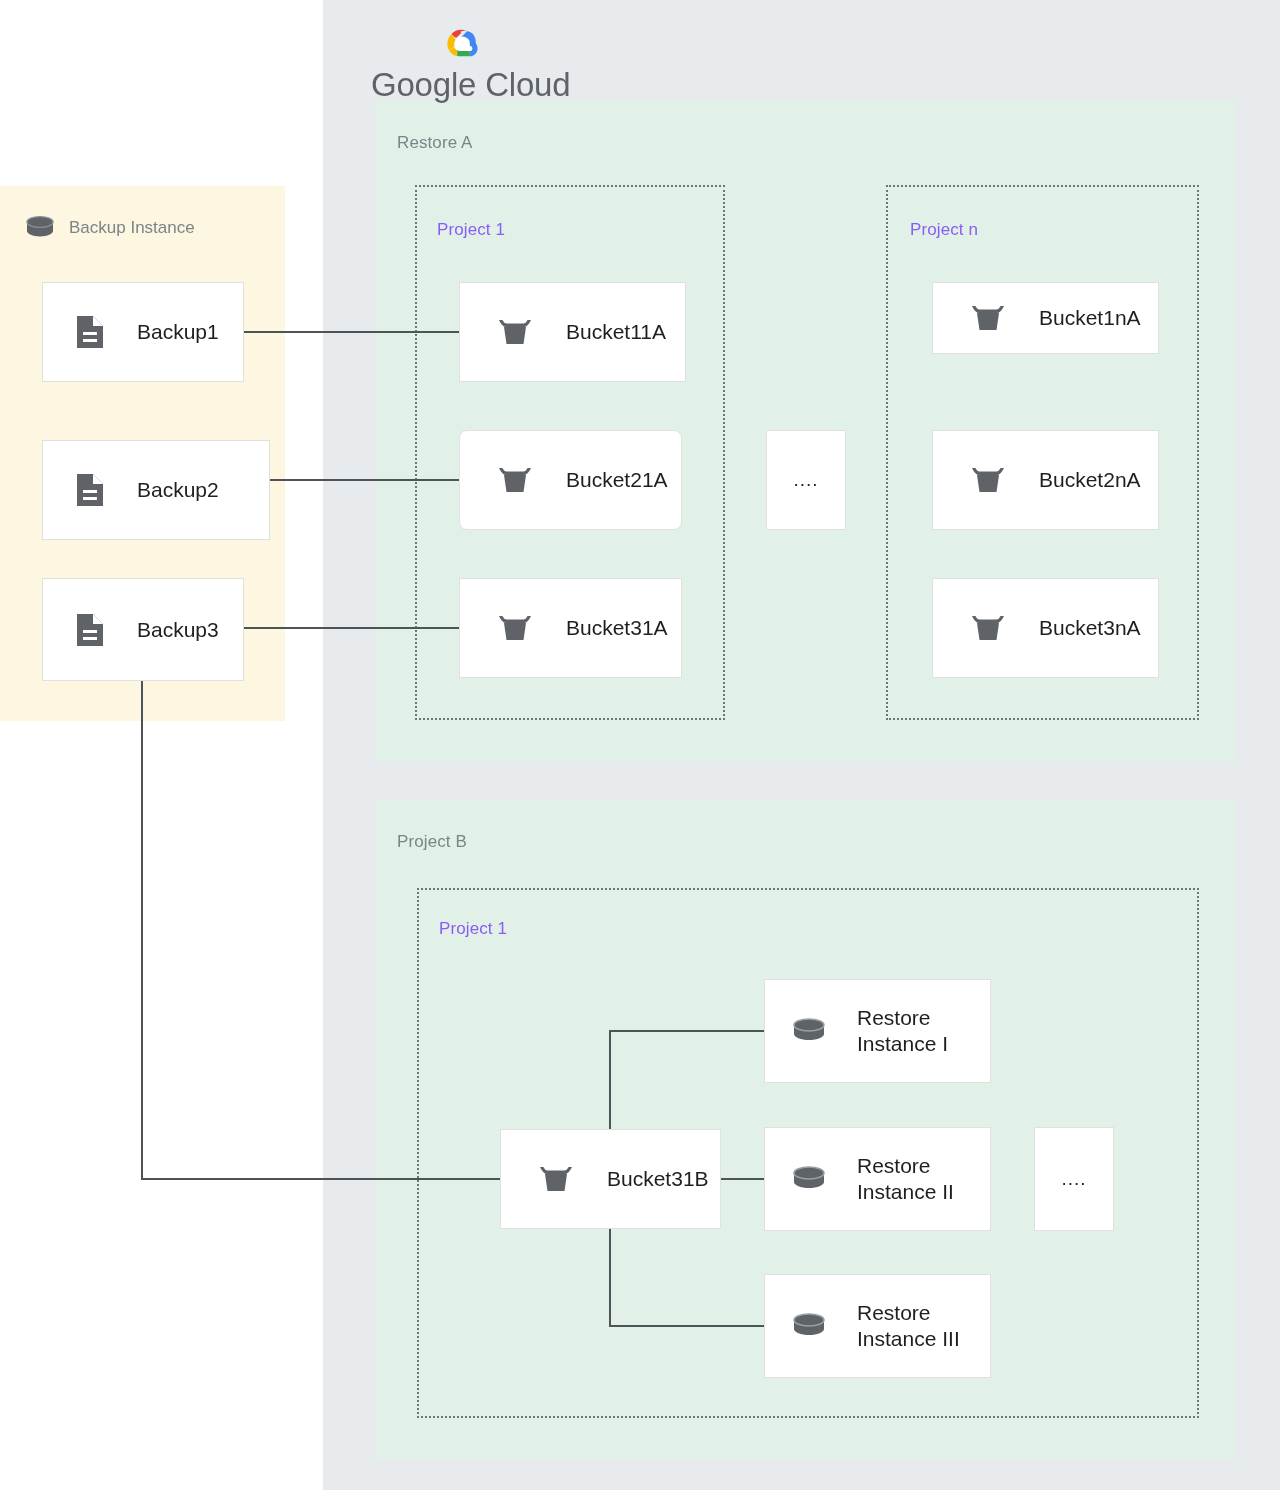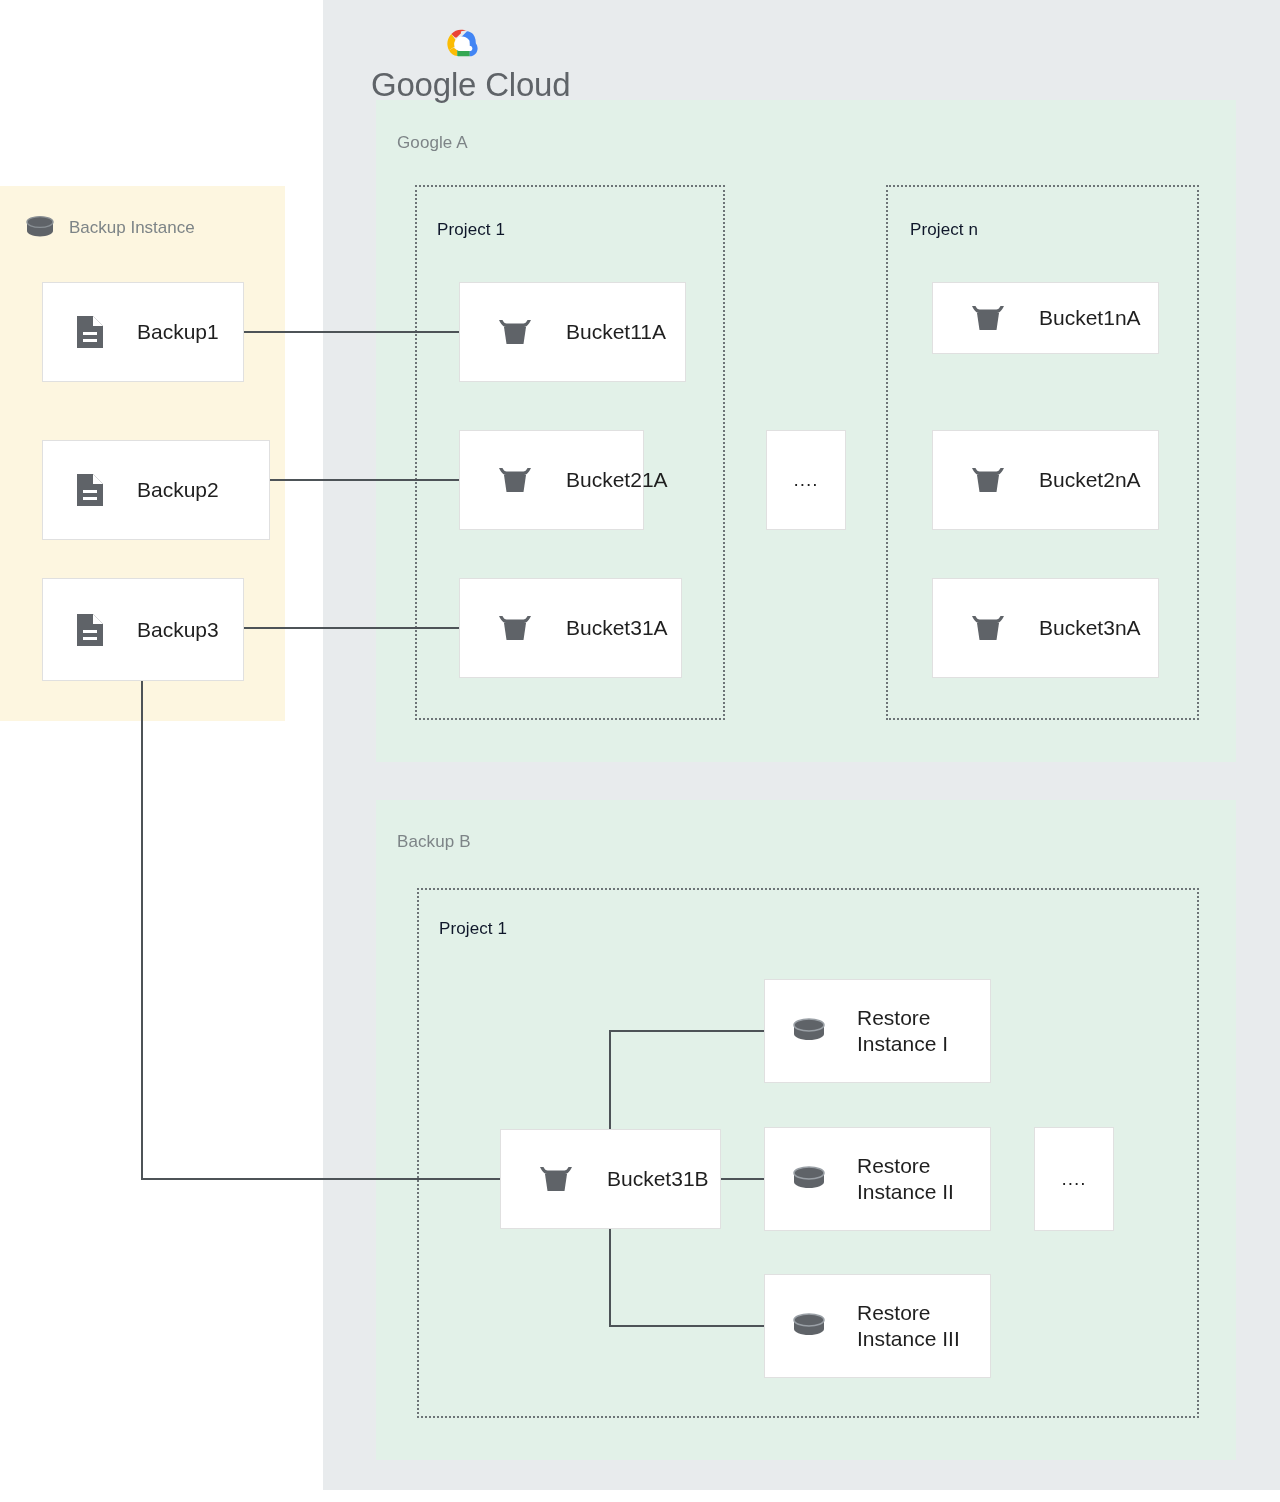--- a/index.html
+++ b/index.html
@@ -62,21 +62,21 @@
     white-space: nowrap;
   }
   .project-box {
     position: absolute;
     box-sizing: border-box;
     border: 2px dotted #6d7477;
   }
   .project-label {
     position: absolute;
     font-size: 17px;
-    color: #0f172a;
+    color: #8b5cf6;
     letter-spacing: .1px;
     white-space: nowrap;
   }
 
   
   .card {
     position: absolute;
     box-sizing: border-box;
     background: #ffffff;
     border: 1px solid #e0e0e0;
@@ -163,30 +163,30 @@
 </head>
 <body>
 
 <div id="canvas">
 
   <div class="panel" id="gcp-panel"></div>
 
   <div class="panel" id="backup-panel"></div>
 
   <div class="panel region-panel" id="region-a-panel"></div>
-  <div class="region-label" style="left:397px; top:133px;">Google A</div>
+  <div class="region-label" style="left:397px; top:133px;">Restore A</div>
 
   <div class="project-box" style="left:415px; top:185px; width:310px; height:535px;"></div>
   <div class="project-label" style="left:437px; top:220px;">Project 1</div>
 
   <div class="project-box" style="left:886px; top:185px; width:313px; height:535px;"></div>
   <div class="project-label" style="left:910px; top:220px;">Project n</div>
 
   <div class="panel region-panel" id="region-b-panel"></div>
-  <div class="region-label" style="left:397px; top:832px;">Backup B</div>
+  <div class="region-label" style="left:397px; top:832px;">Project B</div>
 
   <div class="project-box" style="left:417px; top:888px; width:782px; height:530px;"></div>
   <div class="project-label" style="left:439px; top:919px;">Project 1</div>
 
   <svg id="connectors" viewBox="0 0 1280 1502">
     <g stroke="#4d5357" stroke-width="2" fill="none">
 
       <path d="M244,332 L459,332"></path>
 
       <path d="M244,480 L459,480"></path>
@@ -264,21 +264,21 @@
   <div class="card bucket-card" style="left:459px; top:282px; width:227px; height:100px;">
     <span class="icon-slot">
       <svg width="38" height="32" viewBox="0 0 38 32">
         <path d="M3,4 C3,4 6,11 10,11 L28,11 C32,11 35,4 35,4 L31.5,4 C31.5,4 30,7.5 27.5,7.5 L10.5,7.5 C8,7.5 6.5,4 6.5,4 Z" fill="#5f6368"></path>
         <path d="M8,11 L30,11 L27.5,28 L10.5,28 Z" fill="#5f6368"></path>
       </svg>
     </span>
     <span class="card-label">Bucket11A</span>
   </div>
 
-  <div class="card bucket-card" style="left:459px; top:430px; width:185px; height:100px;">
+  <div class="card bucket-card" style="left:459px; top:430px; width:223px; height:100px;border-radius:8px;">
     <span class="icon-slot">
       <svg width="38" height="32" viewBox="0 0 38 32">
         <path d="M3,4 C3,4 6,11 10,11 L28,11 C32,11 35,4 35,4 L31.5,4 C31.5,4 30,7.5 27.5,7.5 L10.5,7.5 C8,7.5 6.5,4 6.5,4 Z" fill="#5f6368"></path>
         <path d="M8,11 L30,11 L27.5,28 L10.5,28 Z" fill="#5f6368"></path>
       </svg>
     </span>
     <span class="card-label">Bucket21A</span>
   </div>
 
   <div class="card bucket-card" style="left:459px; top:578px; width:223px; height:100px;">

